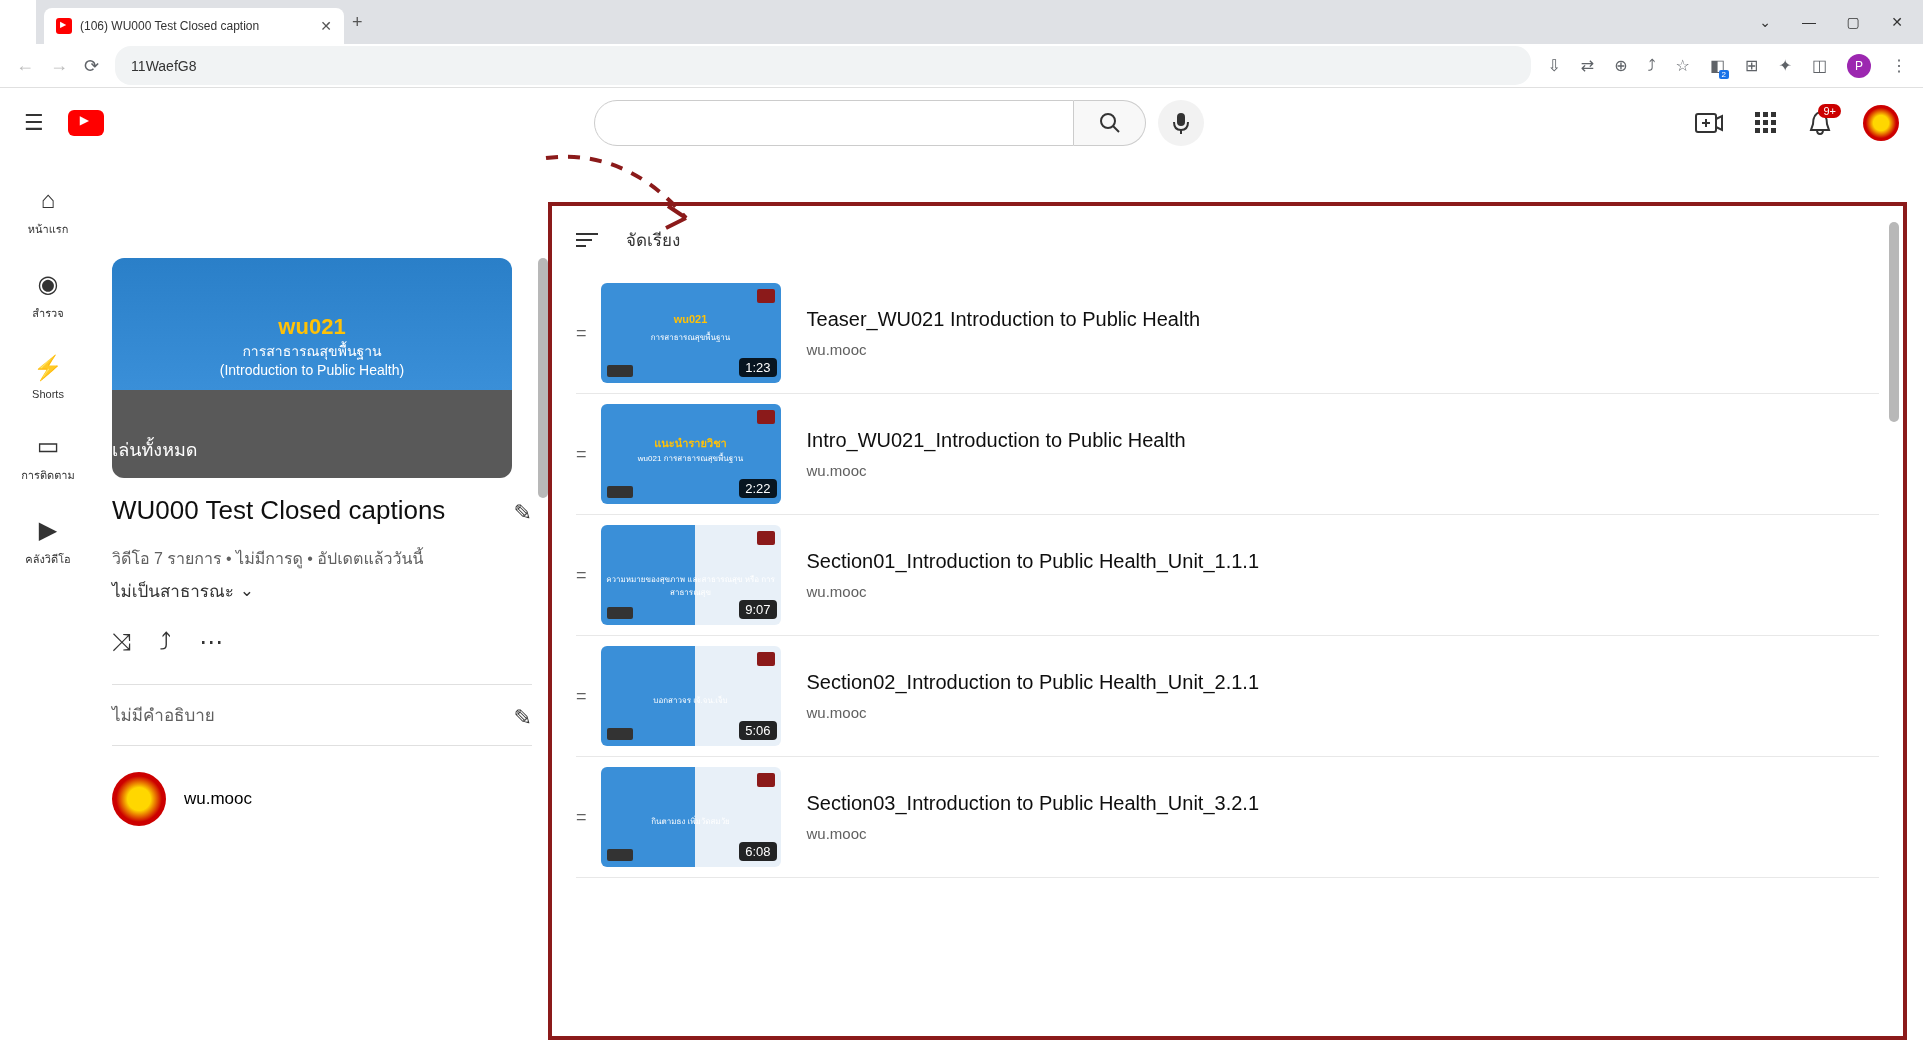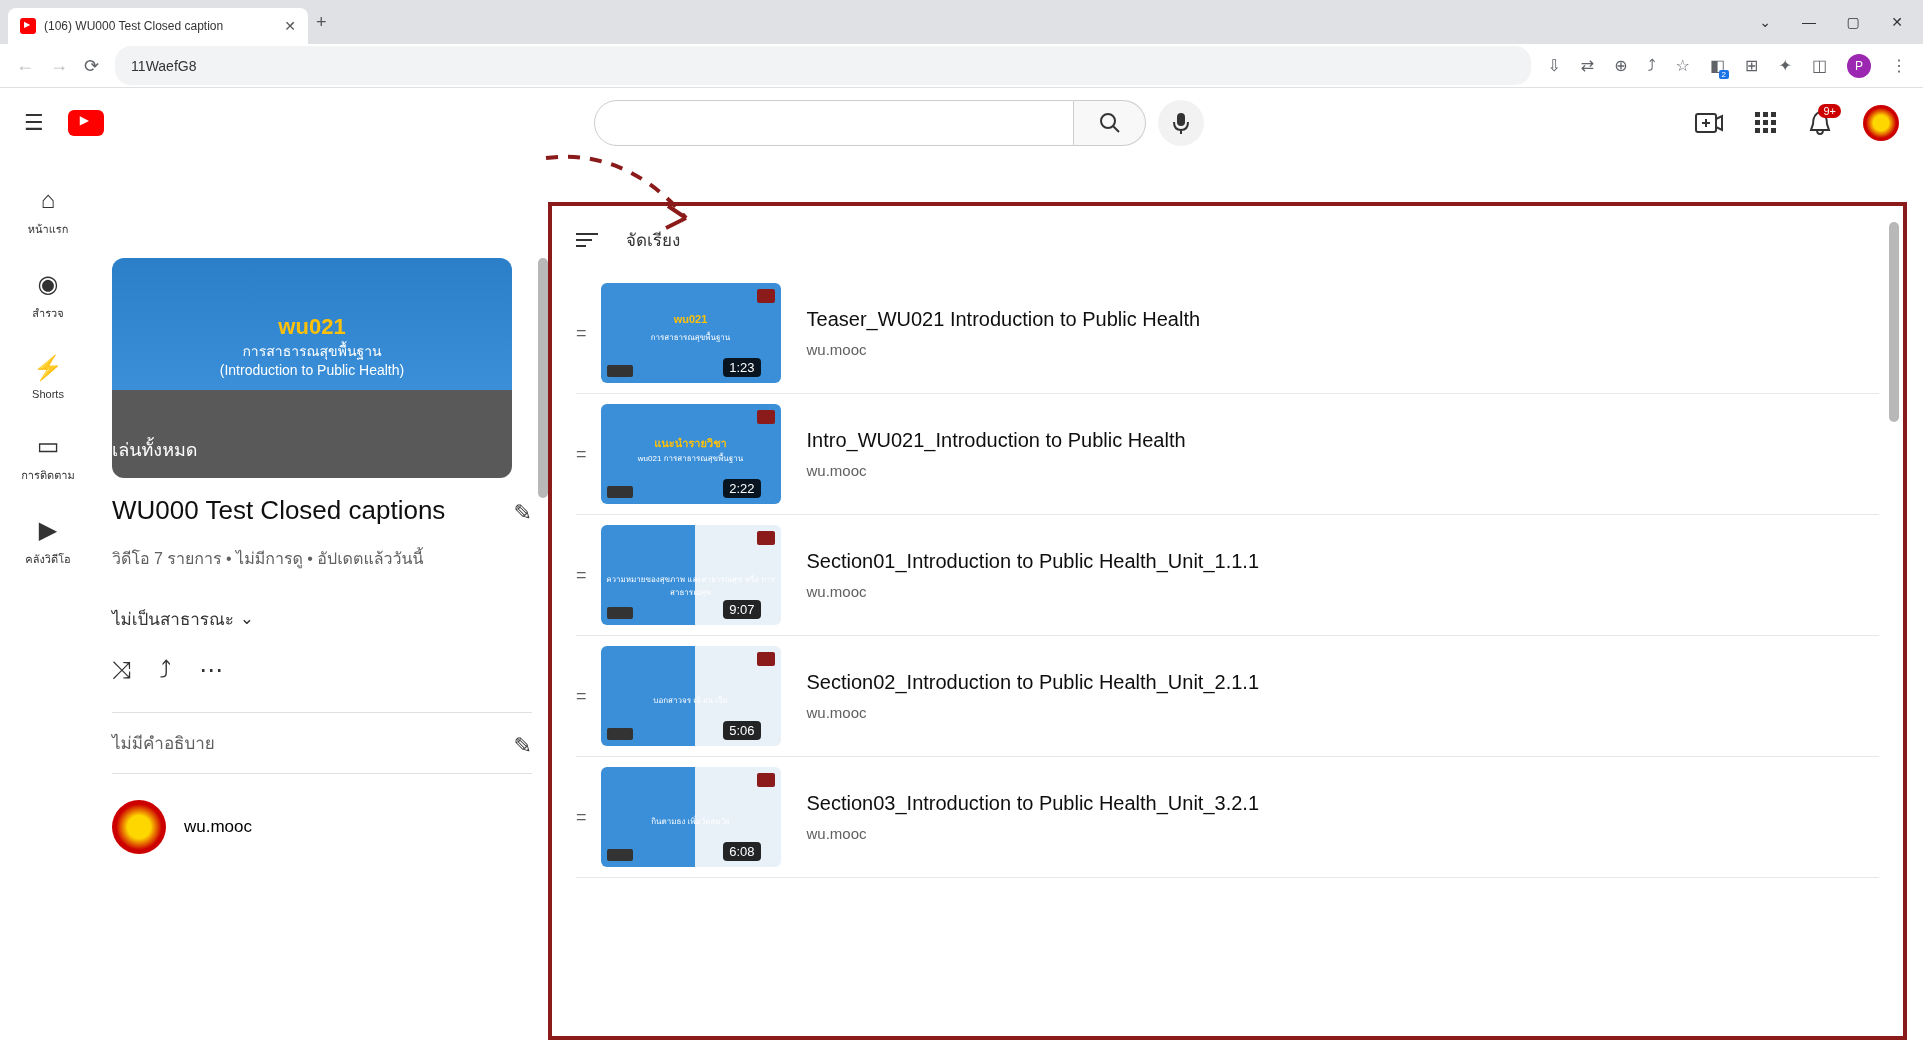--- a/index.html
+++ b/index.html
@@ -1,19 +1,19 @@
 <!DOCTYPE html>
 <html><head>
 <meta charset="utf-8">
 <style>
 * { margin: 0; padding: 0; box-sizing: border-box; font-family: Arial, "Segoe UI", sans-serif; }
 body { background: #fff; overflow: hidden; width: 1923px; height: 1040px; }
 
 
-.browser-chrome { height: 44px; background: #dfe1e5; display: flex; align-items: center; padding: 0 8px; }
+.browser-chrome { height: 44px; background: #dfe1e5; display: flex; align-items: center; padding: 0 8px; margin-left: 36px; }
 .tab { background: #fff; height: 36px; margin-top: 8px; border-radius: 8px 8px 0 0; display: flex; align-items: center; padding: 0 12px; gap: 8px; width: 300px; }
 .tab-icon { width: 16px; height: 16px; background: #ff0000; border-radius: 3px; position: relative; }
 .tab-icon::after { content: "▶"; color: #fff; font-size: 8px; position: absolute; left: 4px; top: 2px; }
 .tab-title { font-size: 12px; color: #333; flex: 1; white-space: nowrap; overflow: hidden; text-overflow: ellipsis; }
 .tab-close { font-size: 14px; color: #555; cursor: pointer; }
 .new-tab { margin-left: 8px; font-size: 18px; color: #555; cursor: pointer; }
 .window-controls { margin-left: auto; display: flex; gap: 24px; padding-right: 8px; color: #333; }
 .win-ctrl { width: 20px; text-align: center; cursor: pointer; font-size: 14px; }
 
 .url-bar { height: 44px; background: #fff; display: flex; align-items: center; padding: 0 16px; gap: 16px; border-bottom: 1px solid #e0e0e0; }
@@ -56,21 +56,21 @@
 .playlist-panel { width: 420px; padding-top: 100px; position: relative; }
 .pp-scroll { position: absolute; top: 100px; right: -16px; width: 10px; height: 240px; background: #b8b8b8; border-radius: 5px; }
 .playlist-thumb { width: 400px; height: 220px; background: linear-gradient(180deg, #2a7fc8 0%, #3a8fd8 60%, rgba(0,0,0,0.65) 60%); border-radius: 12px; position: relative; color: #fff; overflow: hidden; }
 .thumb-overlay-text { position: absolute; top: 56px; width: 100%; text-align: center; font-size: 14px; }
 .thumb-overlay-text .t1 { color: #ffc107; font-weight: bold; font-size: 22px; }
 .play-all { position: absolute; bottom: 14px; width: 100%; text-align: left; font-size: 18px; font-weight: 500; }
 .playlist-title-row { display: flex; align-items: flex-start; margin-top: 16px; gap: 8px; }
 .playlist-title { font-size: 26px; font-weight: 500; color: #0f0f0f; flex: 1; line-height: 1.3; }
 .edit-icon { font-size: 22px; cursor: pointer; color: #333; margin-top: 6px; }
 .playlist-meta { font-size: 16px; color: #606060; margin-top: 18px; }
-.privacy-row { display: flex; align-items: center; margin-top: 34px; font-size: 17px; color: #333; cursor: pointer; }
+.privacy-row { display: flex; align-items: center; margin-top: 6px; font-size: 17px; color: #333; cursor: pointer; }
 .action-row { display: flex; gap: 28px; margin-top: 24px; align-items: center; }
 .action-icon { font-size: 24px; cursor: pointer; color: #333; }
 .desc-row { display: flex; align-items: center; margin-top: 28px; padding: 14px 0; border-top: 1px solid #e0e0e0; border-bottom: 1px solid #e0e0e0; }
 .desc-text { flex: 1; font-size: 17px; color: #606060; }
 .channel-row { display: flex; align-items: center; gap: 18px; margin-top: 26px; }
 .channel-avatar { width: 54px; height: 54px; border-radius: 50%; background: radial-gradient(circle, #ffd700 30%, #cc0000 60%); }
 .channel-name { font-size: 17px; font-weight: 500; }
 
 
 .video-list-wrap { flex: 1; border: 4px solid #8b1a1a; margin-top: 44px; padding: 20px 24px 0 24px; overflow-y: auto; position: relative; }
@@ -78,21 +78,21 @@
 .sort-row { display: flex; align-items: center; gap: 28px; margin-bottom: 20px; cursor: pointer; }
 .sort-icon { font-size: 20px; }
 .sort-label { font-size: 17px; color: #333; }
 .video-item { display: flex; align-items: center; gap: 14px; padding: 10px 0; border-bottom: 1px solid #e8e8e8; }
 .drag-handle { font-size: 18px; color: #606060; cursor: grab; }
 .vthumb { width: 180px; height: 100px; background: #3a8fd8; border-radius: 6px; position: relative; flex-shrink: 0; overflow: hidden; }
 .vthumb.alt { background: linear-gradient(90deg,#3a8fd8 52%,#e8f0f8 52%); }
 .vthumb::after { content: ""; position: absolute; top: 6px; right: 6px; width: 18px; height: 14px; background: #8b1a1a; border-radius: 2px; }
 .vthumb-label { position: absolute; top: 30%; width: 100%; text-align: center; color: #ffc107; font-size: 11px; font-weight: bold; }
 .vthumb-sub { position: absolute; top: 48%; width: 100%; text-align: center; color: #fff; font-size: 8px; }
-.duration { position: absolute; bottom: 6px; right: 20px; background: rgba(0,0,0,0.85); color: #fff; font-size: 13px; padding: 2px 6px; border-radius: 4px; font-weight: 500; }
+.duration { position: absolute; bottom: 6px; right: 4px; background: rgba(0,0,0,0.85); color: #fff; font-size: 13px; padding: 2px 6px; border-radius: 4px; font-weight: 500; }
 .cc-badge { position: absolute; bottom: 6px; left: 6px; width: 26px; height: 12px; background: #333; border-radius: 2px; }
 .vinfo { flex: 1; margin-left: 12px; }
 .vtitle { font-size: 20px; font-weight: 500; color: #0f0f0f; margin-bottom: 10px; }
 .vchannel { font-size: 15px; color: #606060; }
 
 svg { display: block; }
 </style>
 </head>
 <body>
 

